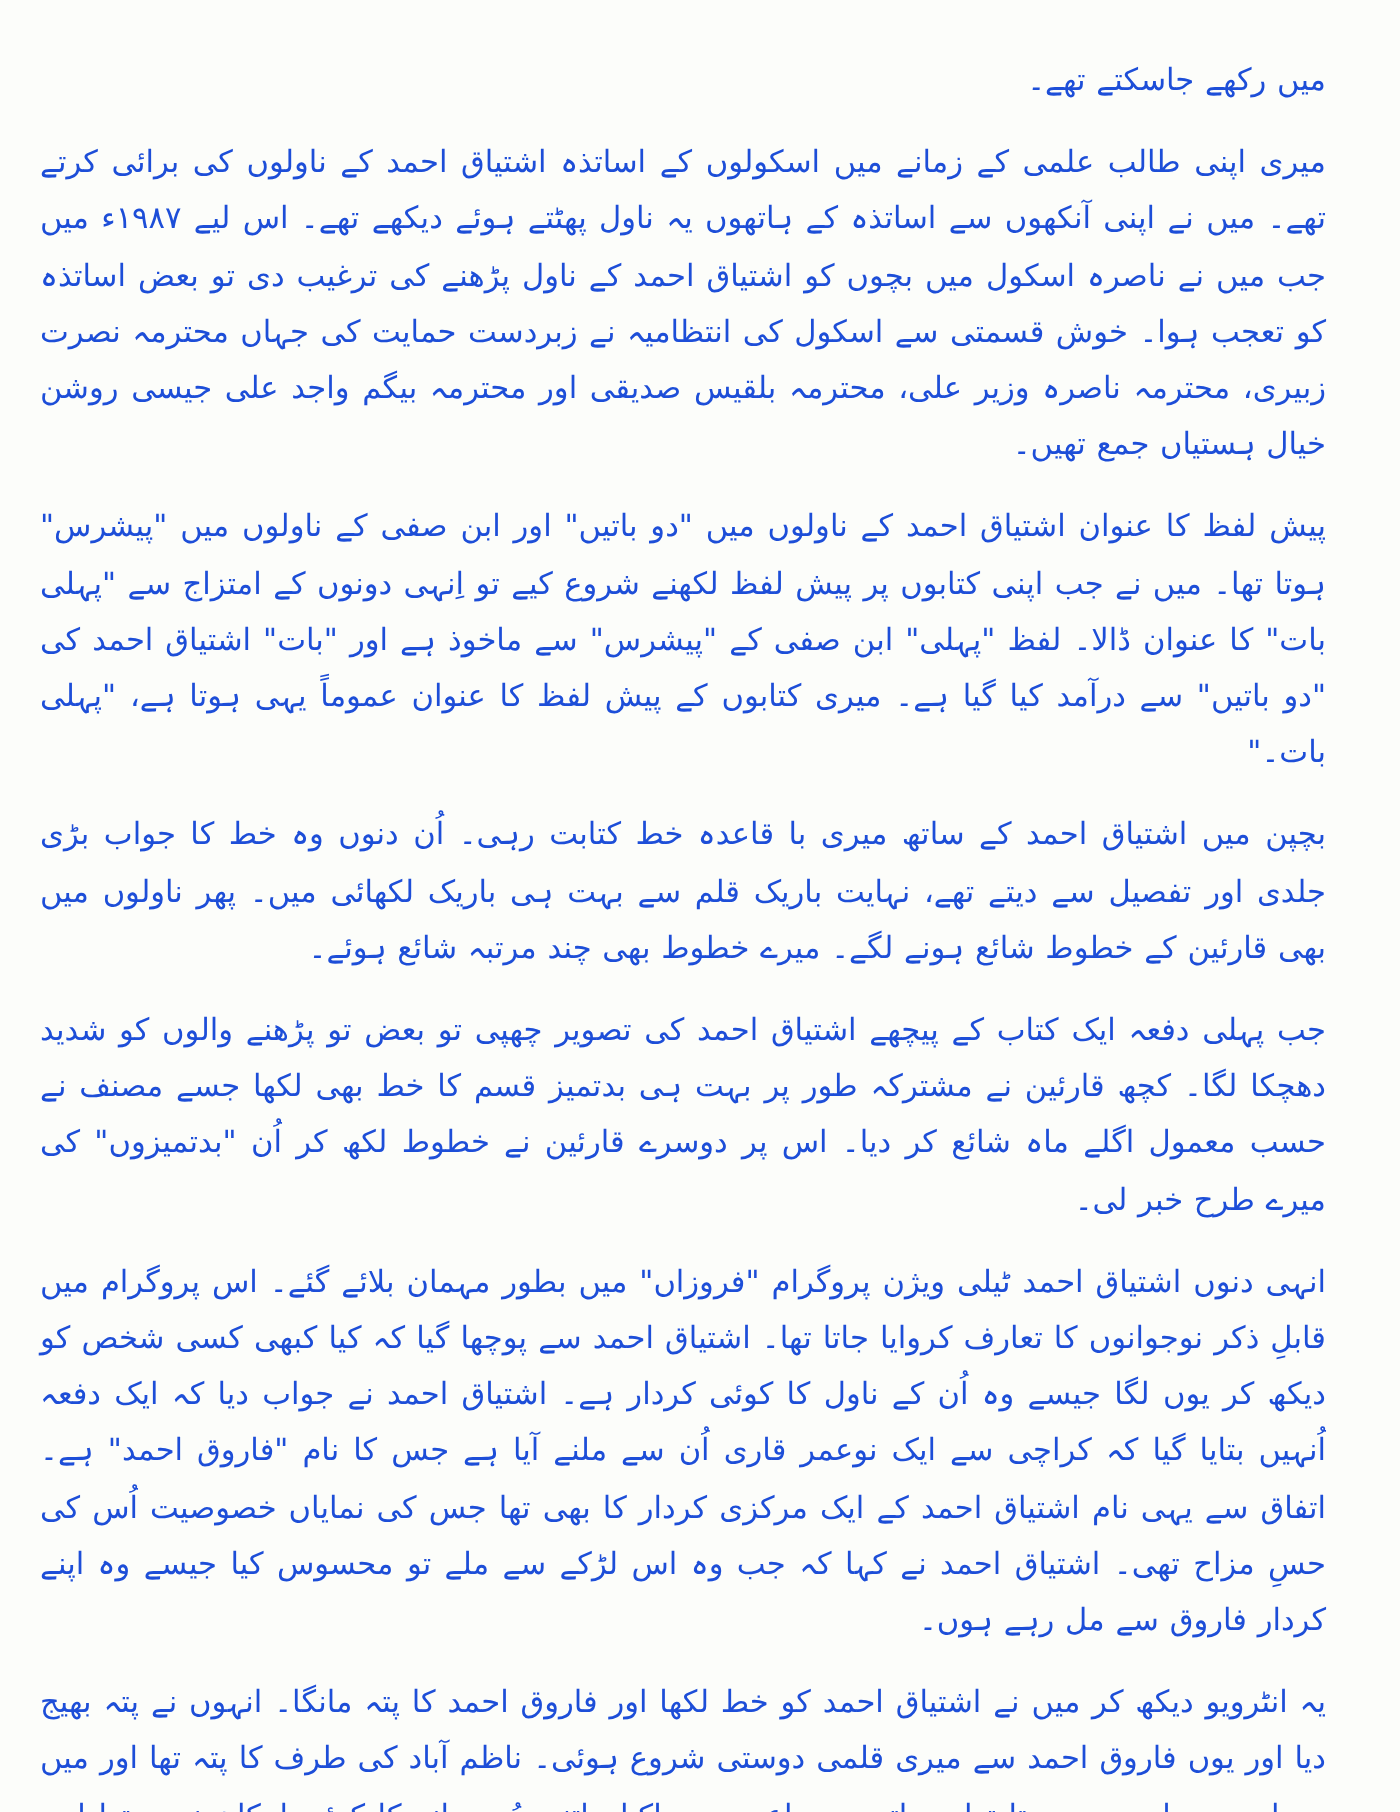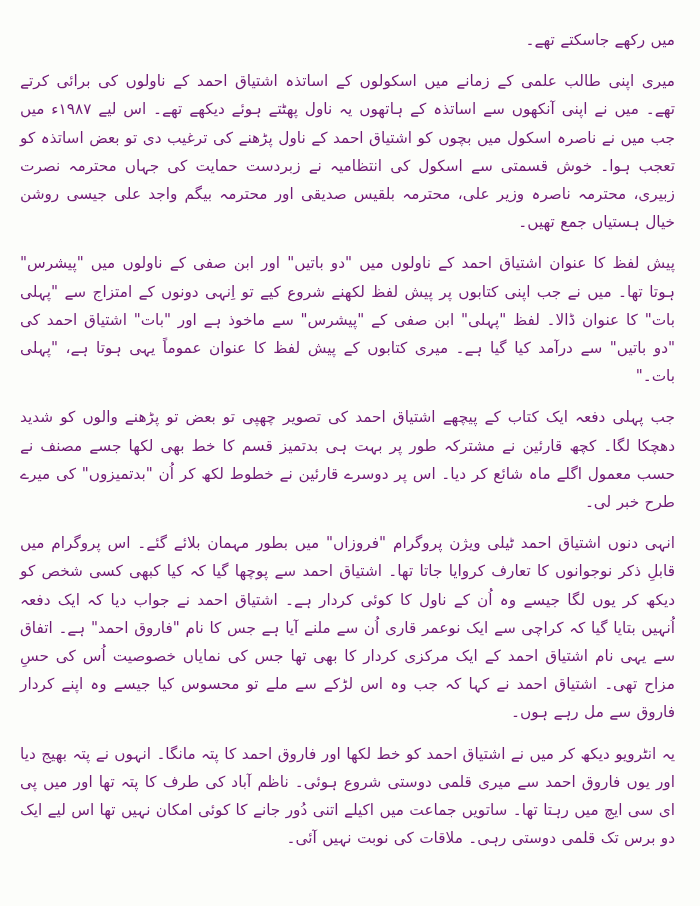--- a/index.html
+++ b/index.html
@@ -33,22 +33,22 @@
 
   .para {
     direction: rtl;
     text-align: justify;
     text-align-last: right;
     unicode-bidi: isolate;
     font-size: 15.3px;
     line-height: 28.2px;
     letter-spacing: 0.1px;
     word-spacing: 0.5px;
-    margin: 0 0 11px 0;
-    color: #701a75;
+    margin: 0 12px 11px 0;
+    color: #1d4ed8;
     font-family: "DejaVu Sans", sans-serif;
     text-justify: inter-word;
   }
 
   .para.gap-lg {
     margin-bottom: 13px;
   }
 
   .para.no-justify {
     text-align: right;
@@ -59,20 +59,21 @@
 
 <div class="page">
   <div class="doc-body">
 
     <p class="para no-justify gap-lg">میں رکھے جاسکتے تھے۔</p>
 
     <p class="para gap-lg">میری اپنی طالب علمی کے زمانے میں اسکولوں کے اساتذہ اشتیاق احمد کے ناولوں کی برائی کرتے تھے۔ میں نے اپنی آنکھوں سے اساتذہ کے ہاتھوں یہ ناول پھٹتے ہوئے دیکھے تھے۔ اس لیے ۱۹۸۷ء میں جب میں نے ناصرہ اسکول میں بچوں کو اشتیاق احمد کے ناول پڑھنے کی ترغیب دی تو بعض اساتذہ کو تعجب ہوا۔ خوش قسمتی سے اسکول کی انتظامیہ نے زبردست حمایت کی جہاں محترمہ نصرت زبیری، محترمہ ناصرہ وزیر علی، محترمہ بلقیس صدیقی اور محترمہ بیگم واجد علی جیسی روشن خیال ہستیاں جمع تھیں۔</p>
 
     <p class="para gap-lg">پیش لفظ کا عنوان اشتیاق احمد کے ناولوں میں "دو باتیں" اور ابن صفی کے ناولوں میں "پیشرس" ہوتا تھا۔ میں نے جب اپنی کتابوں پر پیش لفظ لکھنے شروع کیے تو اِنہی دونوں کے امتزاج سے "پہلی بات" کا عنوان ڈالا۔ لفظ "پہلی" ابن صفی کے "پیشرس" سے ماخوذ ہے اور "بات" اشتیاق احمد کی "دو باتیں" سے درآمد کیا گیا ہے۔ میری کتابوں کے پیش لفظ کا عنوان عموماً یہی ہوتا ہے، "پہلی بات۔"</p>
 
+    <p class="para gap-lg">بچپن میں اشتیاق احمد کے ساتھ میری با قاعدہ خط کتابت رہی۔ اُن دنوں وہ خط کا جواب بڑی جلدی اور تفصیل سے دیتے تھے، نہایت باریک قلم سے بہت ہی باریک لکھائی میں۔ پھر ناولوں میں بھی قارئین کے خطوط شائع ہونے لگے۔ میرے خطوط بھی چند مرتبہ شائع ہوئے۔</p>
 
     <p class="para gap-lg">جب پہلی دفعہ ایک کتاب کے پیچھے اشتیاق احمد کی تصویر چھپی تو بعض تو پڑھنے والوں کو شدید دھچکا لگا۔ کچھ قارئین نے مشترکہ طور پر بہت ہی بدتمیز قسم کا خط بھی لکھا جسے مصنف نے حسب معمول اگلے ماہ شائع کر دیا۔ اس پر دوسرے قارئین نے خطوط لکھ کر اُن "بدتمیزوں" کی میرے طرح خبر لی۔</p>
 
     <p class="para gap-lg">انہی دنوں اشتیاق احمد ٹیلی ویژن پروگرام "فروزاں" میں بطور مہمان بلائے گئے۔ اس پروگرام میں قابلِ ذکر نوجوانوں کا تعارف کروایا جاتا تھا۔ اشتیاق احمد سے پوچھا گیا کہ کیا کبھی کسی شخص کو دیکھ کر یوں لگا جیسے وہ اُن کے ناول کا کوئی کردار ہے۔ اشتیاق احمد نے جواب دیا کہ ایک دفعہ اُنہیں بتایا گیا کہ کراچی سے ایک نوعمر قاری اُن سے ملنے آیا ہے جس کا نام "فاروق احمد" ہے۔ اتفاق سے یہی نام اشتیاق احمد کے ایک مرکزی کردار کا بھی تھا جس کی نمایاں خصوصیت اُس کی حسِ مزاح تھی۔ اشتیاق احمد نے کہا کہ جب وہ اس لڑکے سے ملے تو محسوس کیا جیسے وہ اپنے کردار فاروق سے مل رہے ہوں۔</p>
 
     <p class="para gap-lg">یہ انٹرویو دیکھ کر میں نے اشتیاق احمد کو خط لکھا اور فاروق احمد کا پتہ مانگا۔ انہوں نے پتہ بھیج دیا اور یوں فاروق احمد سے میری قلمی دوستی شروع ہوئی۔ ناظم آباد کی طرف کا پتہ تھا اور میں پی ای سی ایچ میں رہتا تھا۔ ساتویں جماعت میں اکیلے اتنی دُور جانے کا کوئی امکان نہیں تھا اس لیے ایک دو برس تک قلمی دوستی رہی۔ ملاقات کی نوبت نہیں آئی۔</p>
 
   </div>
 </div>
 

